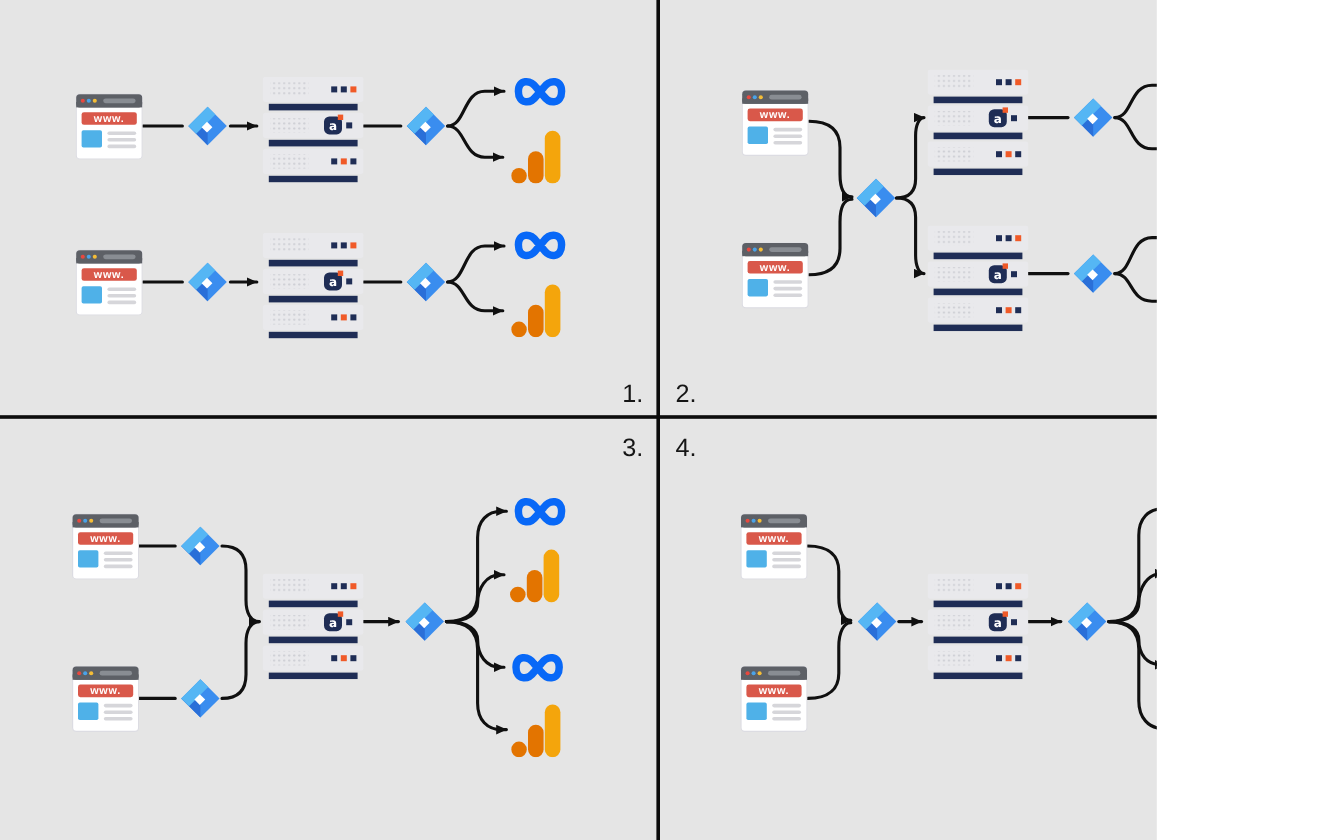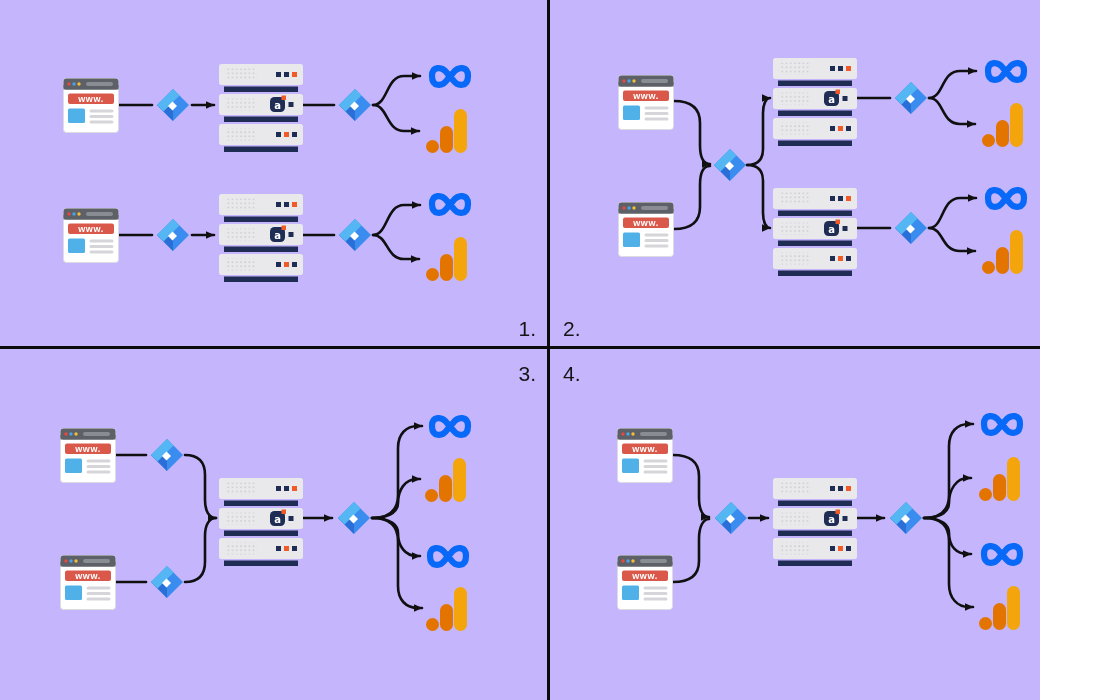--- a/index.html
+++ b/index.html
@@ -1,16 +1,16 @@
 <!DOCTYPE html>
 <html><head>
 <meta charset="utf-8">
 <style>
   html,body{margin:0;padding:0;background:#fff;}
-  #canvas{position:relative;width:1040px;height:700px;background:#c4b5fd;overflow:hidden;
+  #canvas{position:relative;width:964px;height:700px;background:#e5e5e5;overflow:hidden;
           font-family:"Liberation Sans",sans-serif;}
   #diagram-svg{position:absolute;left:0;top:0;}
   .arrows path{fill:none;stroke:#101010;stroke-width:2.6px;stroke-linecap:round;}
   .www{font:bold 9px "Liberation Sans",sans-serif;fill:#ffffff;letter-spacing:.6px;text-anchor:middle;}
   .srv-a{font:bold 10px "DejaVu Sans",sans-serif;fill:#ffffff;text-anchor:middle;}
   .qlabel{position:absolute;font-size:21px;color:#151515;line-height:1;}
   .q-right{width:37px;text-align:right;}
   .v-div{position:absolute;left:547px;top:0;width:3px;height:700px;background:#0c0c0c;}
   .h-div{position:absolute;left:0;top:346px;width:1100px;height:3px;background:#0c0c0c;}
 </style>

